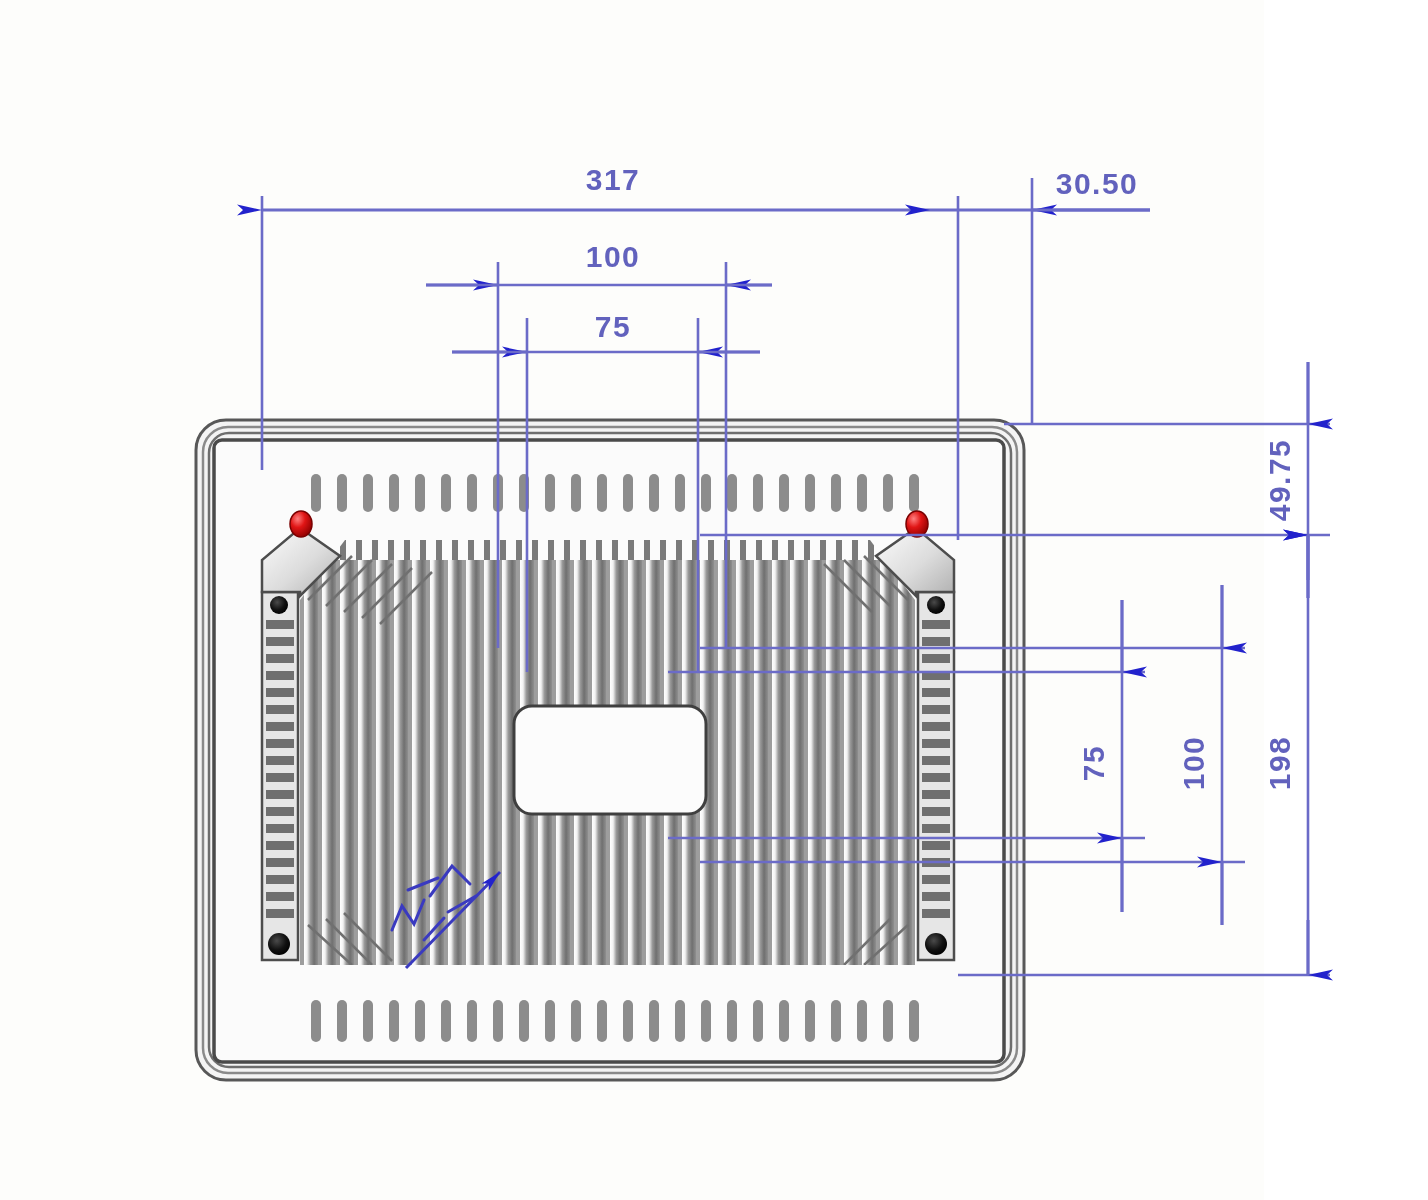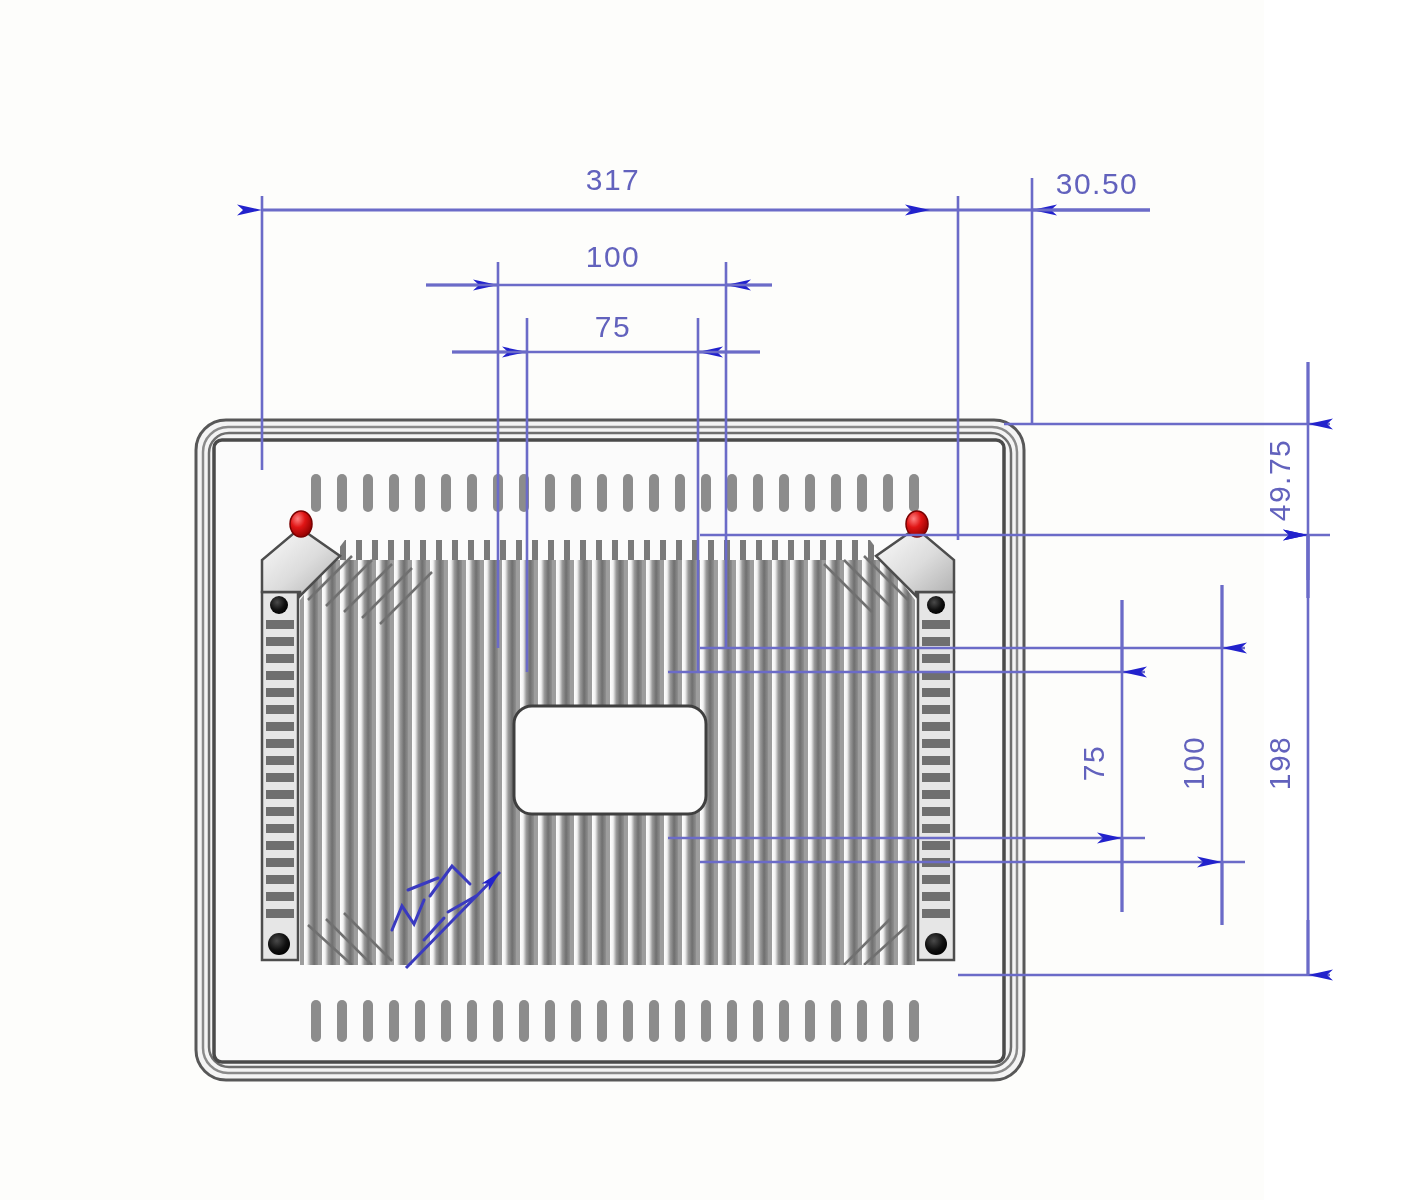--- a/index.html
+++ b/index.html
@@ -12,20 +12,21 @@
     width: 1428px;
     height: 1200px;
     overflow: hidden;
     font-family: "Liberation Sans", sans-serif;
   }
   #drawing-root {
     position: relative;
     width: 1264px;
     height: 1200px;
     background: #fdfdfb;
+    font-weight: bold;
   }
   #drawing-svg {
     position: absolute;
     top: 0;
     left: 0;
     width: 1428px;
     height: 1200px;
   }
   .dim-text {
     font-family: "Liberation Sans", sans-serif;

